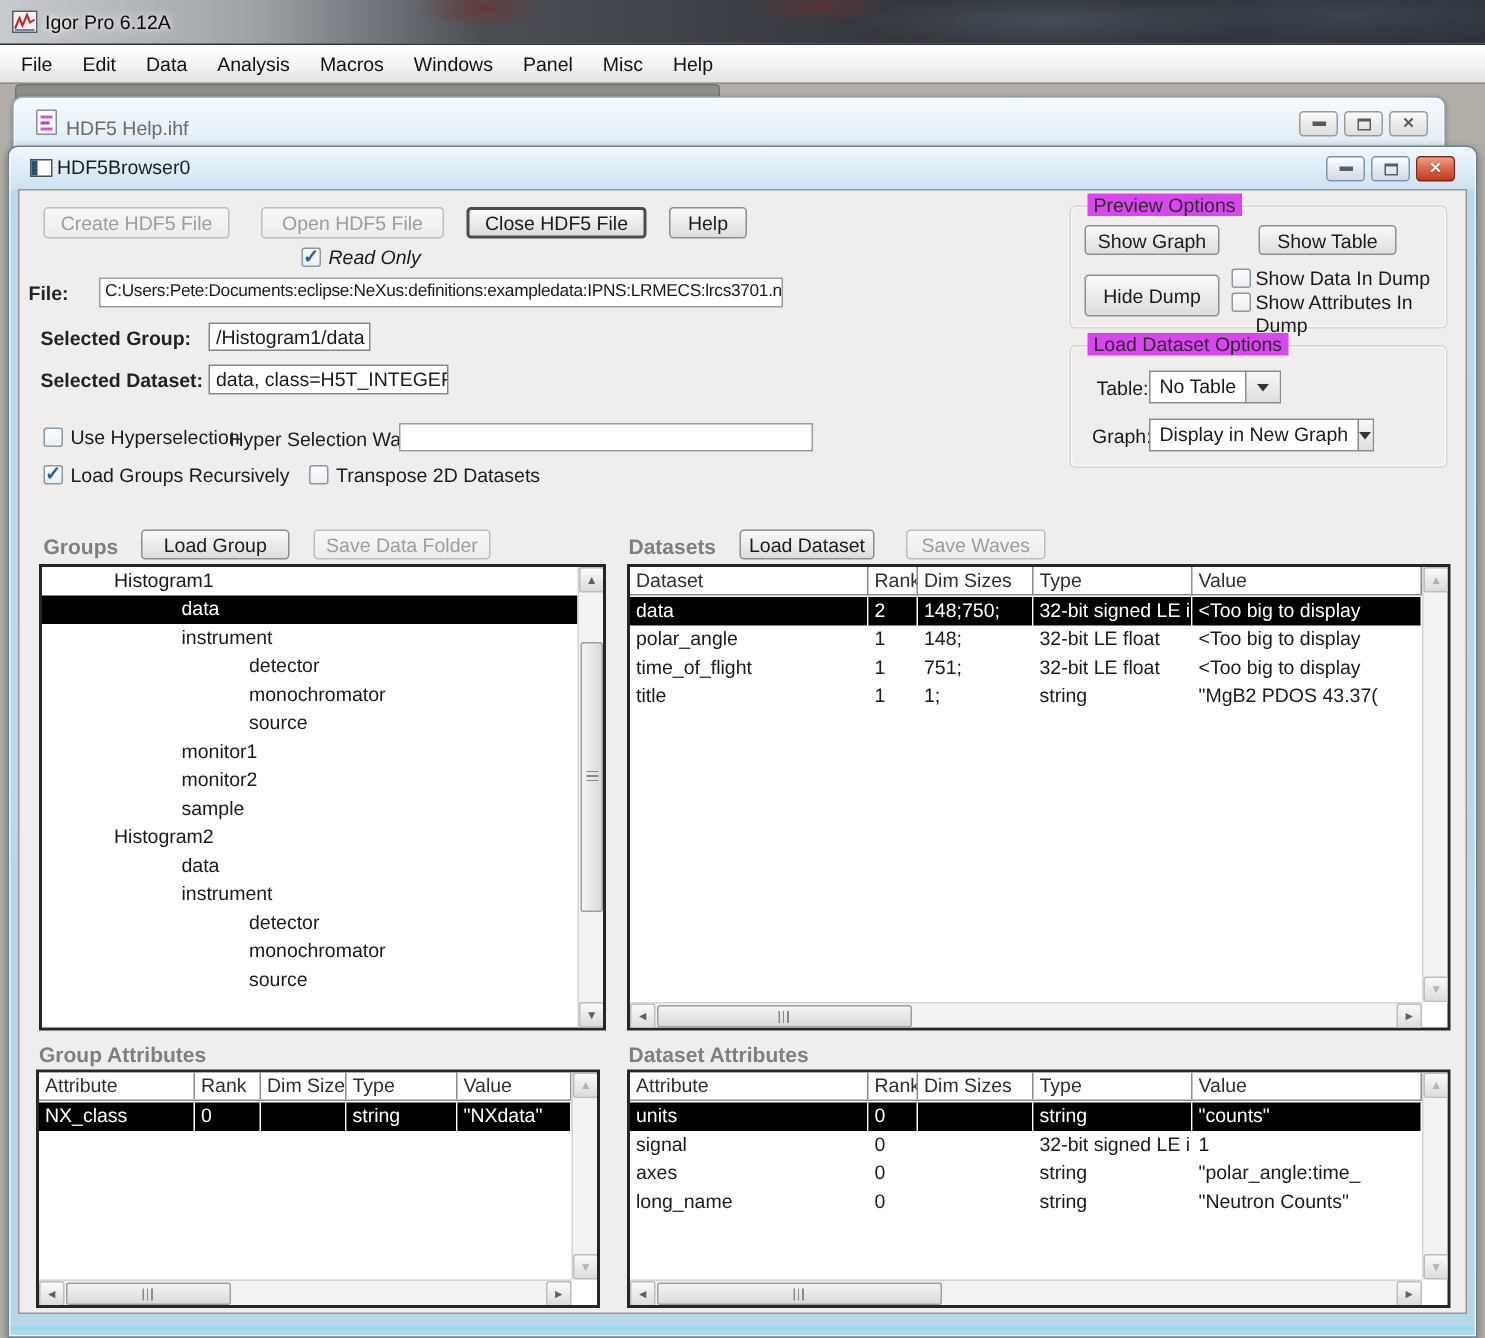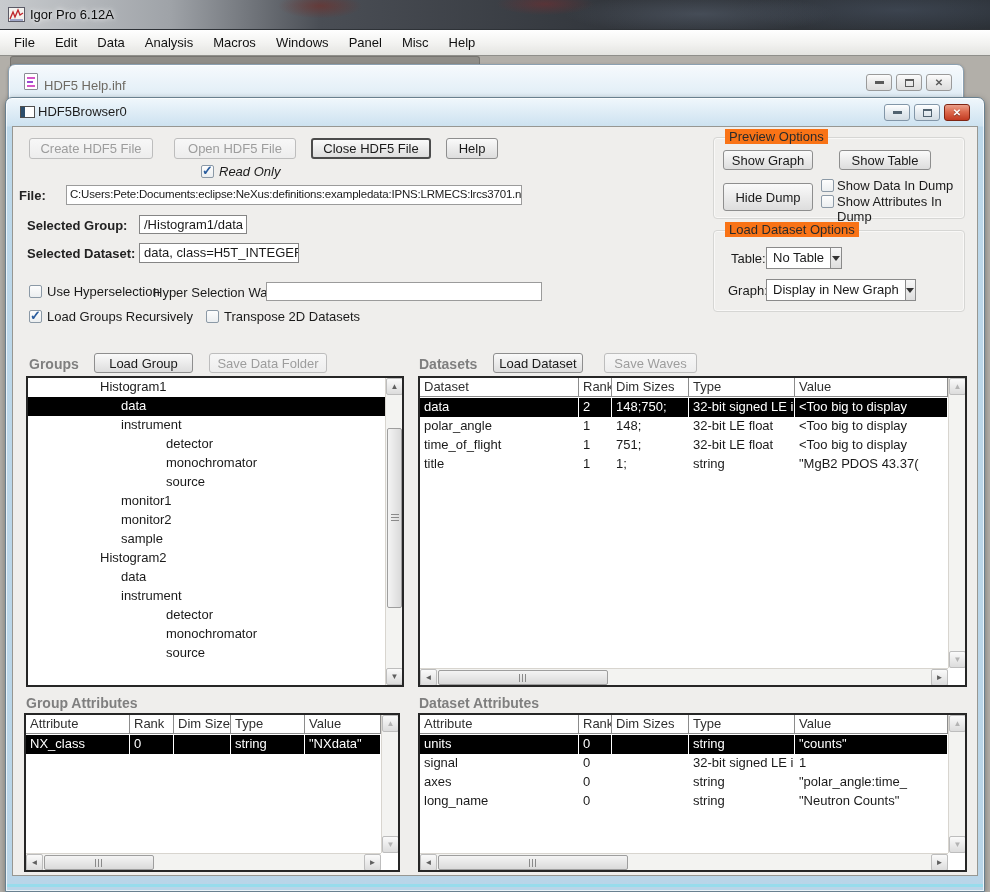--- a/index.html
+++ b/index.html
@@ -83,21 +83,21 @@
     background:linear-gradient(#fdfdfd,#ebeef0); }
   .cb.checked::after { content:"✓"; position:absolute; left:0px; top:-3px; font-size:13px; font-weight:bold; color:#2a5d9e; }
   .cb-label { position:absolute; font-size:13px; color:#1a1a1a; }
 
   .bold-label { position:absolute; font-weight:bold; color:#222; font-size:13px; }
   .value-box { position:absolute; background:#fff; border:1px solid #858585; font-size:13px; padding:1px 4px; white-space:nowrap; overflow:hidden; }
   .edit-box { position:absolute; background:#fff; border:1px solid #9b9b9b; font-size:11.5px; letter-spacing:-0.2px; padding:2px 3px; white-space:nowrap; overflow:hidden; }
 
   
   .groupbox { position:absolute; border:1px solid #d6d6d4; border-radius:4px; box-shadow:inset 0 0 0 1px rgba(255,255,255,.6); }
-  .gb-legend { position:absolute; font-size:13px; color:#2b2b2b; background:#f97316; padding:0 4px; }
+  .gb-legend { position:absolute; font-size:13px; color:#2b2b2b; background:#d946ef; padding:0 4px; }
 
   
   .combo { position:absolute; display:flex; border:1px solid #8a8a8a; background:#fff; height:22px; }
   .combo-text { flex:1; font-size:13px; padding:2px 6px; white-space:nowrap; }
   .combo-arrow { width:24px; border-left:1px solid #8a8a8a; background:linear-gradient(#f8f8f8,#dedede); display:flex; align-items:center; justify-content:center; }
   .combo-arrow::after { content:""; border-left:4px solid transparent; border-right:4px solid transparent; border-top:5px solid #333; }
 
   .heading { position:absolute; font-weight:bold; font-size:14px; color:#7f7f7f; }
 
   
@@ -107,21 +107,21 @@
   .lb-rows { position:absolute; left:0; right:17px; top:0; }
   .lb.with-head .lb-rows { top:20px; }
   .lrow { display:grid; height:19px; }
   .cell { font-size:13px; padding:1px 0 0 4px; border-right:1px solid #fff; white-space:nowrap; overflow:hidden; }
   .lrow.sel .cell { background:#000; color:#fff; }
   .cols-right { grid-template-columns:159px 33px 77px 106px 1fr; }
   .cols-left  { grid-template-columns:104px 44px 57px 74px 1fr; }
 
   .tree-row { height:19px; font-size:13px; padding-top:1px; white-space:nowrap; }
   .tree-row.lvl0 { padding-left:8px; }
-  .tree-row.lvl1 { padding-left:48px;margin-left:24px; }
+  .tree-row.lvl1 { padding-left:48px; }
   .tree-row.lvl2 { padding-left:93px; }
   .tree-row.lvl3 { padding-left:138px; }
   .tree-row.sel { background:#000; color:#fff; }
 
   
   .vscroll { position:absolute; right:0; top:0; bottom:0; width:17px; background:#f3f3f1; border-left:1px solid #d8d5cf; }
   .hscroll { position:absolute; left:0; bottom:0; height:17px; background:#f3f3f1; border-top:1px solid #d8d5cf; }
   .sbtn { position:absolute; width:17px; height:17px; background:linear-gradient(#fafafa,#dcdcdc); border:1px solid #bdbdbd; border-radius:2px;
     display:flex; align-items:center; justify-content:center; font-size:8px; color:#5f5f5f; }
   .sbtn.dim { color:#b3b3b3; }
@@ -231,21 +231,21 @@
     <div class="btn" style="left:826px; top:23px; width:92px; height:20px;">Show Table</div>
     <div class="btn" style="left:710px; top:56px; width:90px; height:28px;">Hide Dump</div>
     <div class="cb" style="left:808px; top:52px;"></div>
     <div class="cb-label" style="left:824px; top:51px;">Show Data In Dump</div>
     <div class="cb" style="left:808px; top:68px;"></div>
     <div class="cb-label" style="left:824px; top:67px;">Show Attributes In Dump</div>
 
     <div class="groupbox" style="left:700px; top:103px; width:252px; height:82px;"></div>
     <div class="gb-legend" style="left:712px; top:95px;">Load Dataset Options</div>
     <div class="cb-label" style="left:718px; top:124px;">Table:</div>
-    <div class="combo" style="left:753px; top:120px; width:76px;">
+    <div class="combo" style="left:753px; top:120px; width:88px;">
       <div class="combo-text">No Table</div>
       <div class="combo-arrow"></div>
     </div>
     <div class="cb-label" style="left:715px; top:156px;">Graph:</div>
     <div class="combo" style="left:753px; top:152px; width:150px;">
       <div class="combo-text">Display in New Graph</div>
       <div class="combo-arrow"></div>
     </div>
 
     <div class="heading" style="left:16px; top:229px;">Groups</div>

